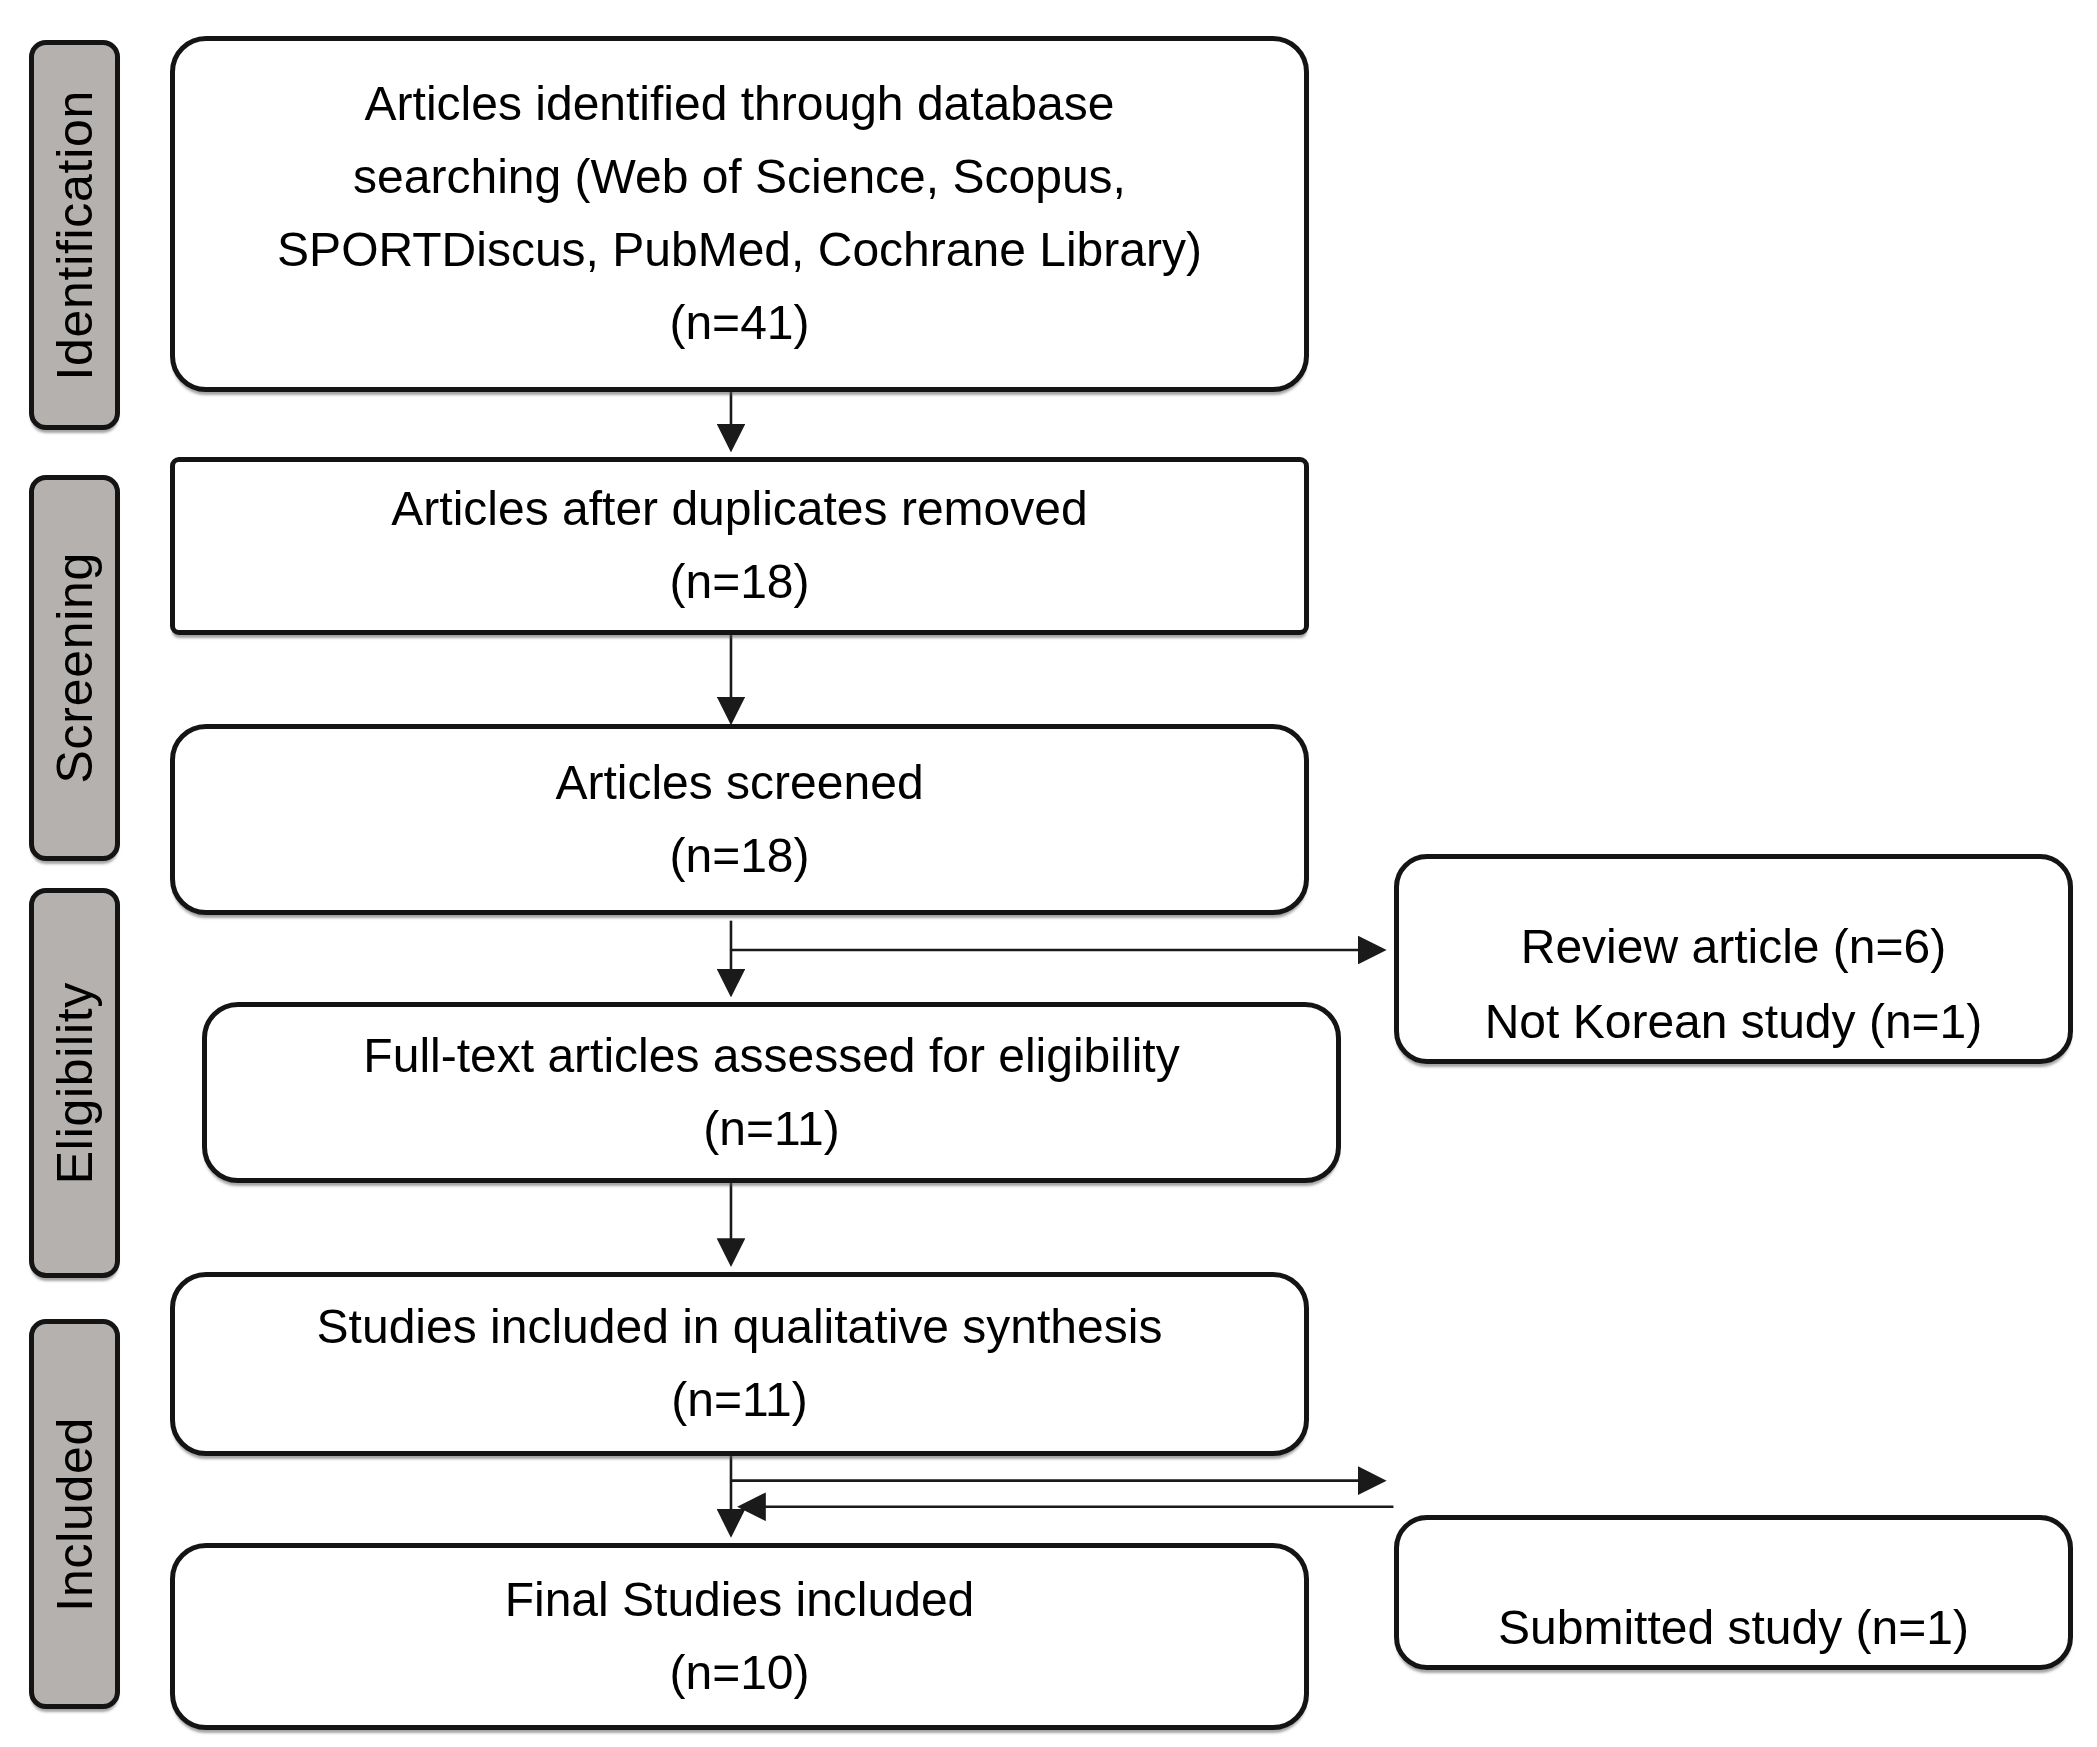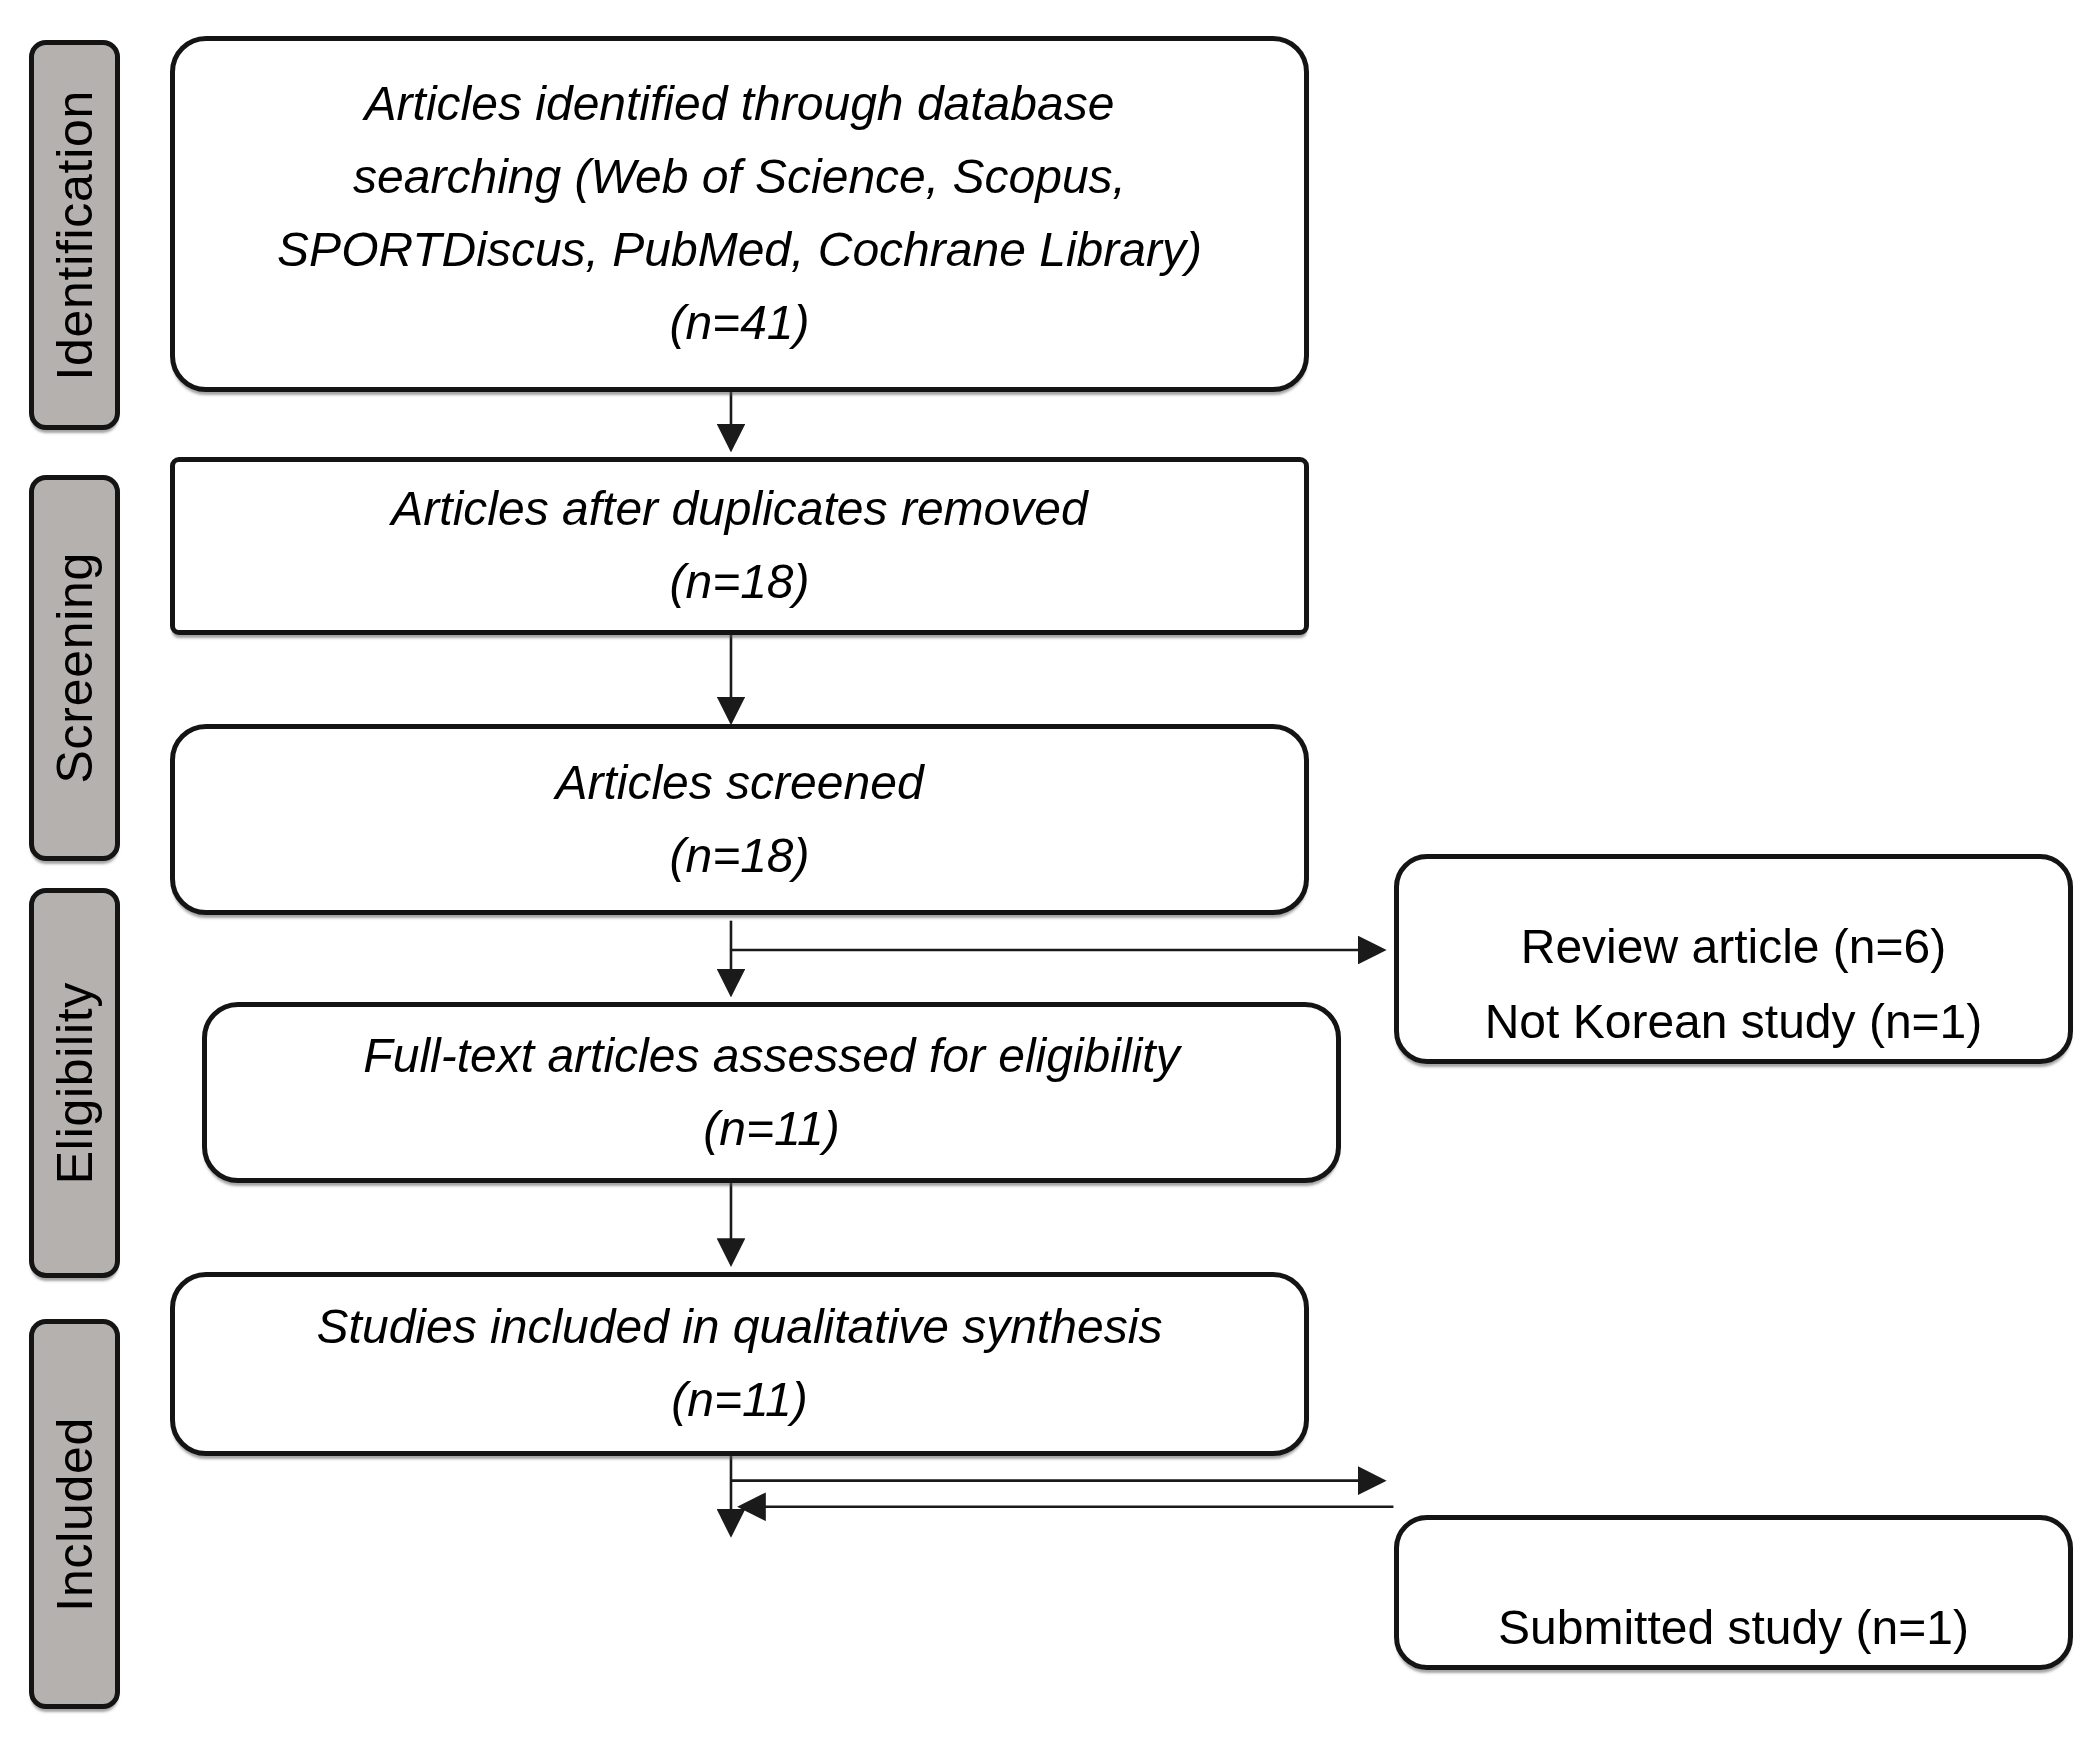--- a/index.html
+++ b/index.html
@@ -32,21 +32,20 @@
     border: 5.2px solid #141414;
     background: #ffffff;
     box-shadow: 0 4.6px 2.6px -2px rgba(90,90,90,0.55);
   }
   .flowbox {
     left: 170px;
     width: 1139px;
     border-radius: 36px;
     font-size: 48px;
     line-height: 1.52;
-    font-style: italic;
   }
   .exclbox {
     left: 1394px;
     width: 679px;
     border-radius: 33px;
     font-size: 48px;
     line-height: 1.55;
     align-items: flex-end;
   }
   .box span {
@@ -140,20 +139,24 @@
 (n=18)</span>
   </div>
   <div class="box flowbox b4">
     <span>Full-text articles assessed for eligibility
 (n=11)</span>
   </div>
   <div class="box flowbox b5">
     <span>Studies included in qualitative synthesis
 (n=11)</span>
   </div>
+  <div class="box flowbox b6">
+    <span>Final Studies included
+(n=10)</span>
+  </div>
 
   <div class="box exclbox r1">
     <span>Review article (n=6)
 Not Korean study (n=1)</span>
   </div>
   <div class="box exclbox r3">
     <span>Submitted study (n=1)</span>
   </div>
 
 </div>

